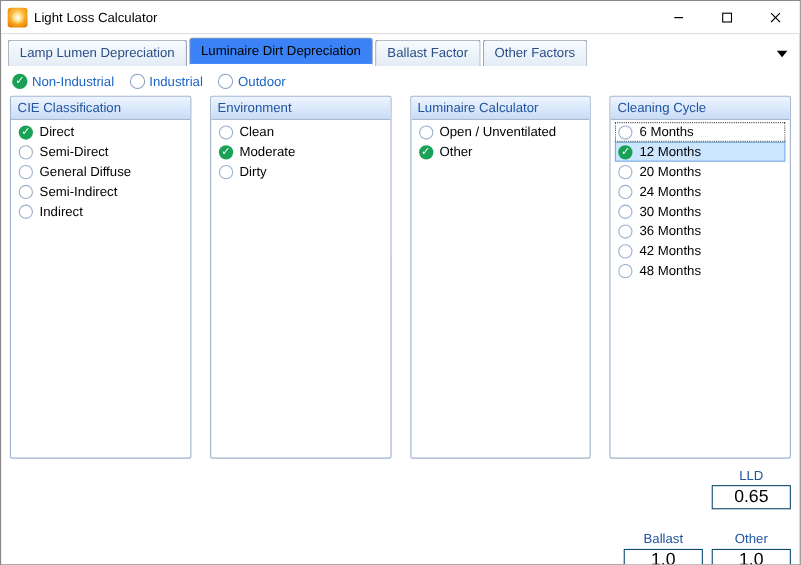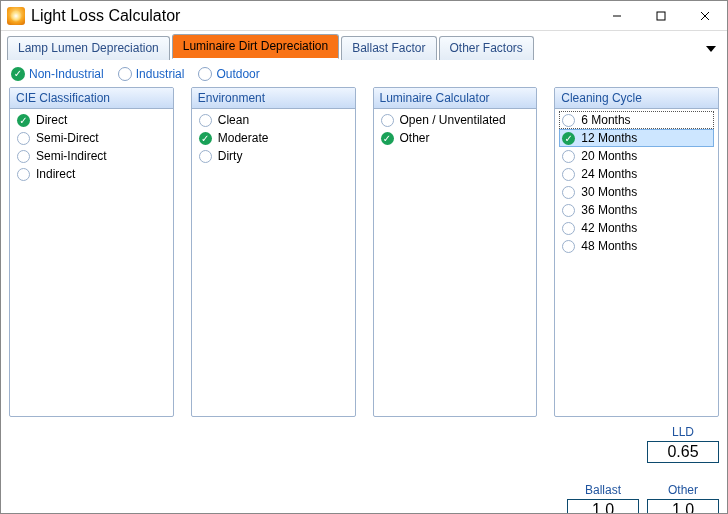--- a/index.html
+++ b/index.html
@@ -28,21 +28,21 @@
     background: radial-gradient(circle at 50% 40%, #ffe28a 0%, #f7a11a 60%, #d86b00 100%);
     border-radius: 3px;
     margin-right: 6px;
     position: relative;
   }
   .titlebar .app-icon::after {
     content: ""; position: absolute; top: 3px; left: 3px; width: 12px; height: 12px;
     background: radial-gradient(circle at 50% 50%, #fff 0%, #ffe28a 40%, transparent 70%);
     border-radius: 50%;
   }
-  .titlebar .title { flex: 1; font-size: 16px; }
+  .titlebar .title { flex: 1; font-size: 12px; }
   .titlebar .win-btn {
     width: 44px; height: 30px; display: flex; align-items: center; justify-content: center;
     font-family: inherit;
   }
   .titlebar svg { width: 10px; height: 10px; }
 
   
   .tabrow {
     height: 28px;
     display: flex;
@@ -57,21 +57,21 @@
     border: 1px solid #9aa6b3;
     border-bottom: none;
     background: linear-gradient(#f7fbff, #e3ecf6);
     color: #2b4e87;
     border-radius: 3px 3px 0 0;
     margin-right: 2px;
     position: relative;
     top: 1px;
   }
   .tabrow .tab.active {
-    background: #f97316;
+    background: #3b82f6;
     border-bottom: 1px solid #fff;
     color: #000;
     z-index: 2;
     top: 0;
   }
   .tabrow .dropdown {
     margin-left: auto;
     display: flex; align-items: center; justify-content: center;
     width: 20px; height: 20px;
   }
@@ -262,20 +262,24 @@
         <div class="option selected">
             <span class="rdot">✓</span>
             <span>Direct</span>
           </div>
         <div class="option">
             <span class="rdot"></span>
             <span>Semi-Direct</span>
           </div>
         <div class="option">
             <span class="rdot"></span>
+            <span>General Diffuse</span>
+          </div>
+        <div class="option">
+            <span class="rdot"></span>
             <span>Semi-Indirect</span>
           </div>
         <div class="option">
             <span class="rdot"></span>
             <span>Indirect</span>
           </div>
       </div>
     </div>
 
     <div class="panel">

